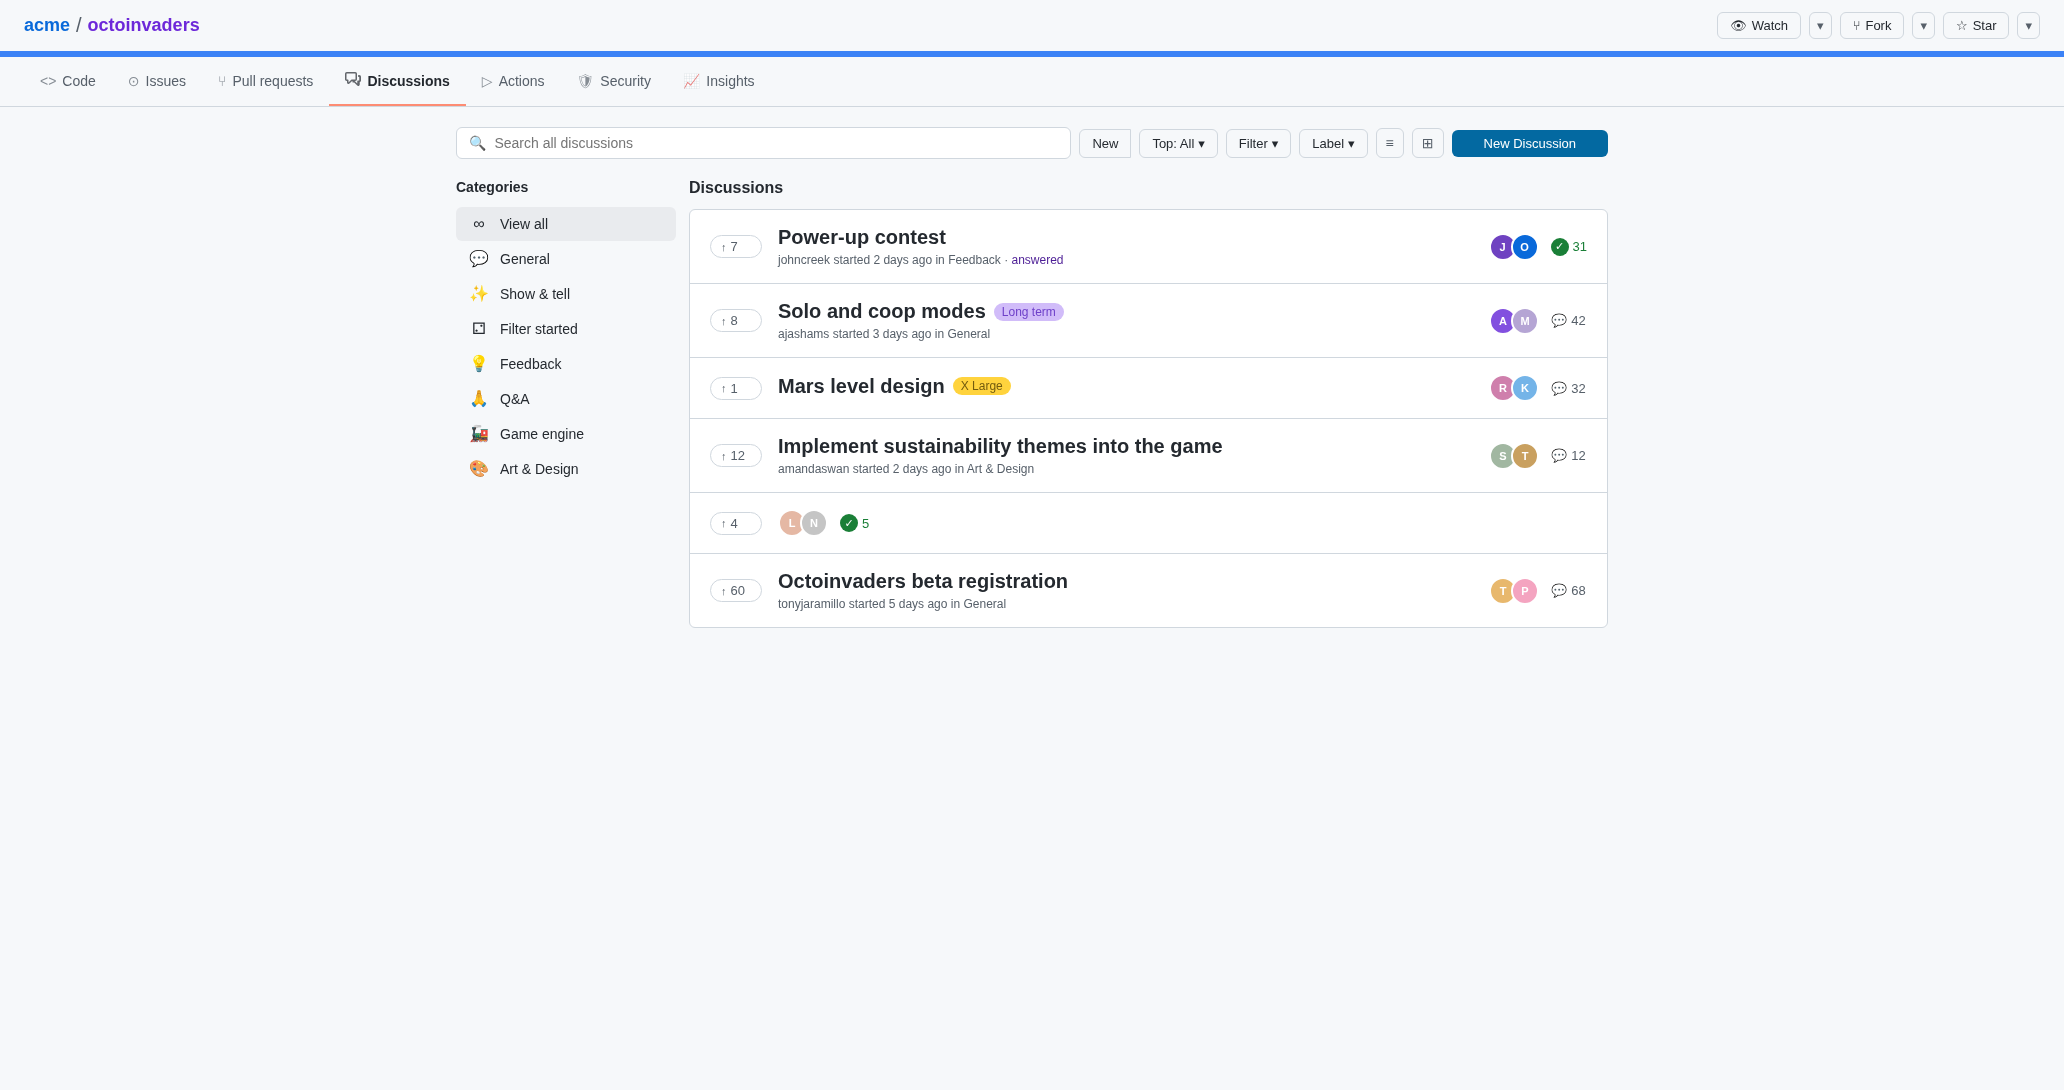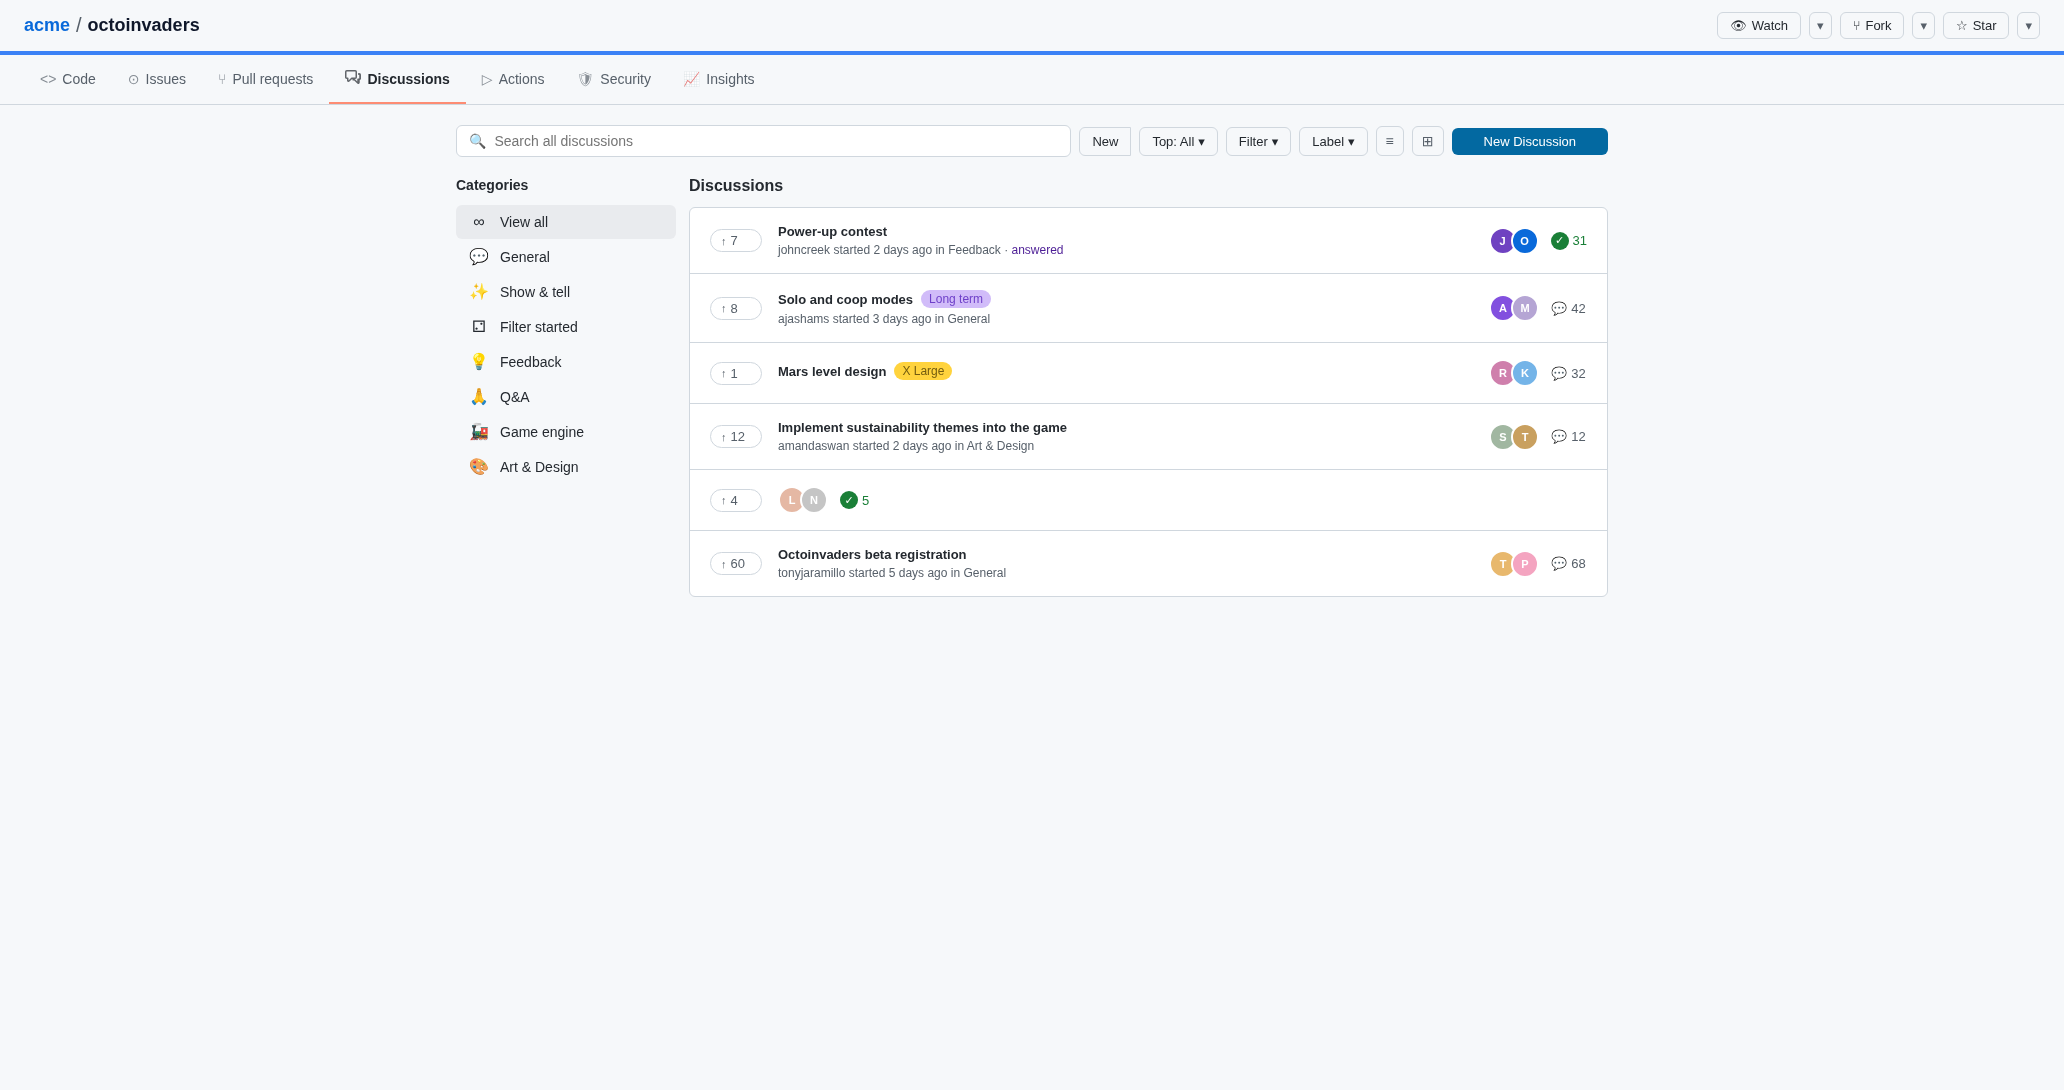--- a/index.html
+++ b/index.html
@@ -6,21 +6,21 @@
     body {
       font-family: -apple-system, BlinkMacSystemFont, "Segoe UI", Helvetica, Arial, sans-serif;
       font-size: 14px;
       background: #f6f8fa;
       color: #24292f;
     }
 
     
     .top-header {
       background: #f6f8fa;
-      border-bottom: 4px solid #3b82f6;
+      border-bottom: 6px solid #3b82f6;
       padding: 12px 24px;
       display: flex;
       align-items: center;
       justify-content: space-between;
     }
     .repo-title {
       display: flex;
       align-items: center;
       gap: 6px;
       font-size: 18px;
@@ -29,21 +29,21 @@
       color: #0969da;
       font-weight: 600;
       text-decoration: none;
     }
     .repo-title .sep {
       color: #57606a;
       font-weight: 300;
       font-size: 20px;
     }
     .repo-title .repo {
-      color: #0f172a;
+      color: #6d28d9;
       font-weight: 600;
       text-decoration: none;
     }
     .header-actions {
       display: flex;
       gap: 8px;
       align-items: center;
     }
     .header-btn {
       display: flex;
@@ -249,21 +249,21 @@
       flex: 1;
     }
     .discussion-title-row {
       display: flex;
       align-items: center;
       gap: 8px;
       flex-wrap: wrap;
       margin-bottom: 4px;
     }
     .discussion-title-text {
-      font-size: 13px;
+      font-size: 20px;
       font-weight: 600;
       color: #24292f;
     }
     .discussion-meta {
       font-size: 12px;
       color: #57606a;
     }
     .discussion-meta .answered {
       color: #4c1d95;
       font-weight: 400;

